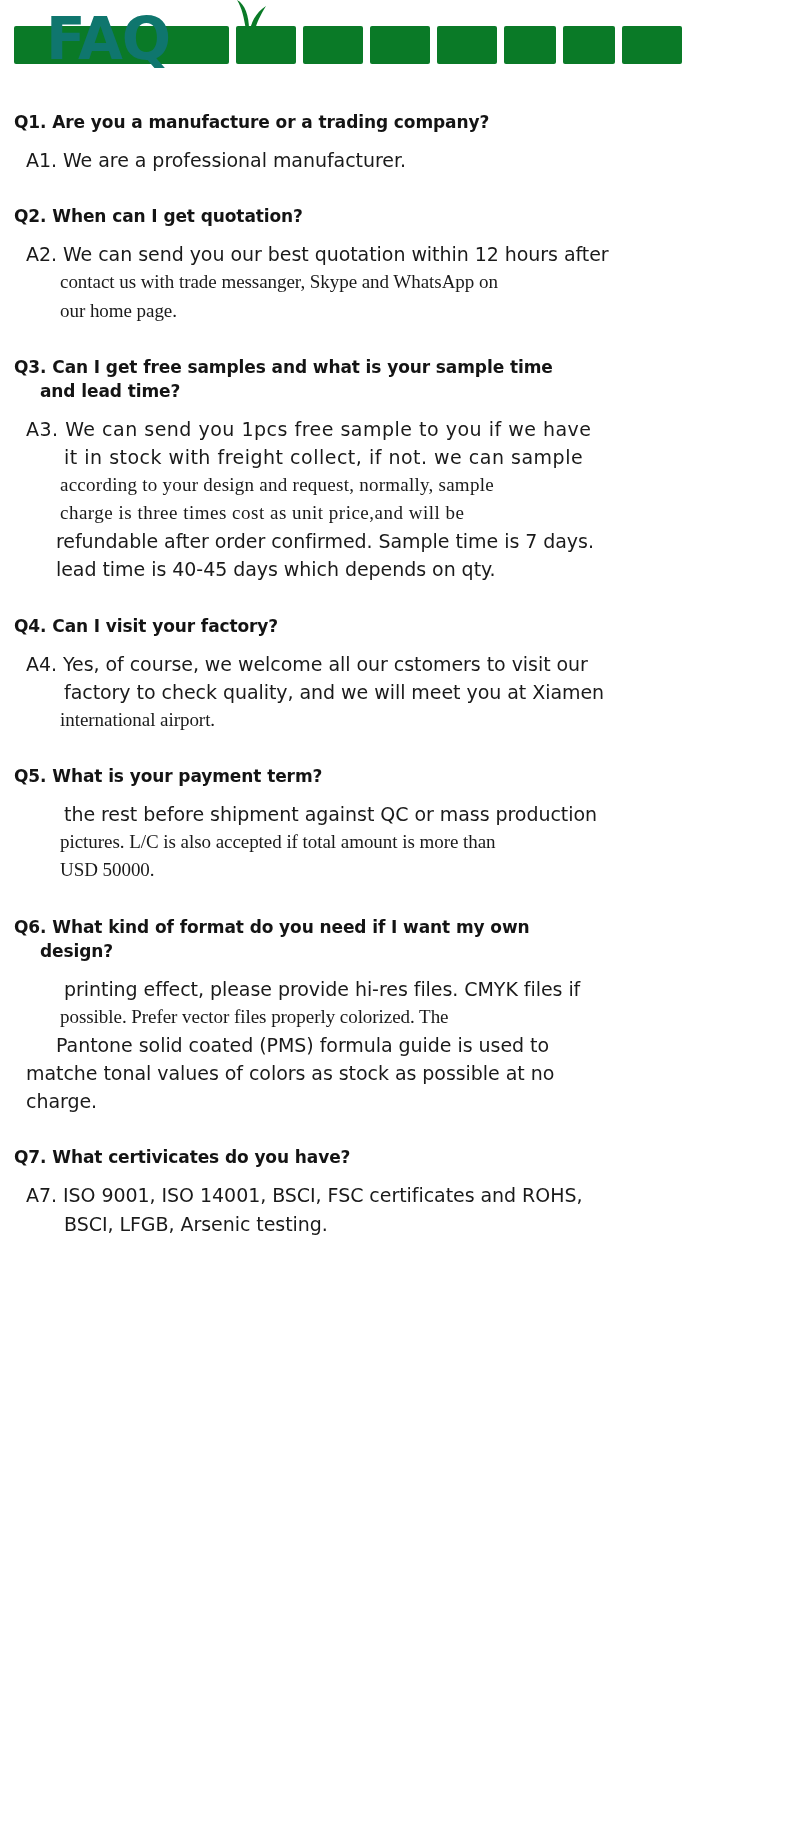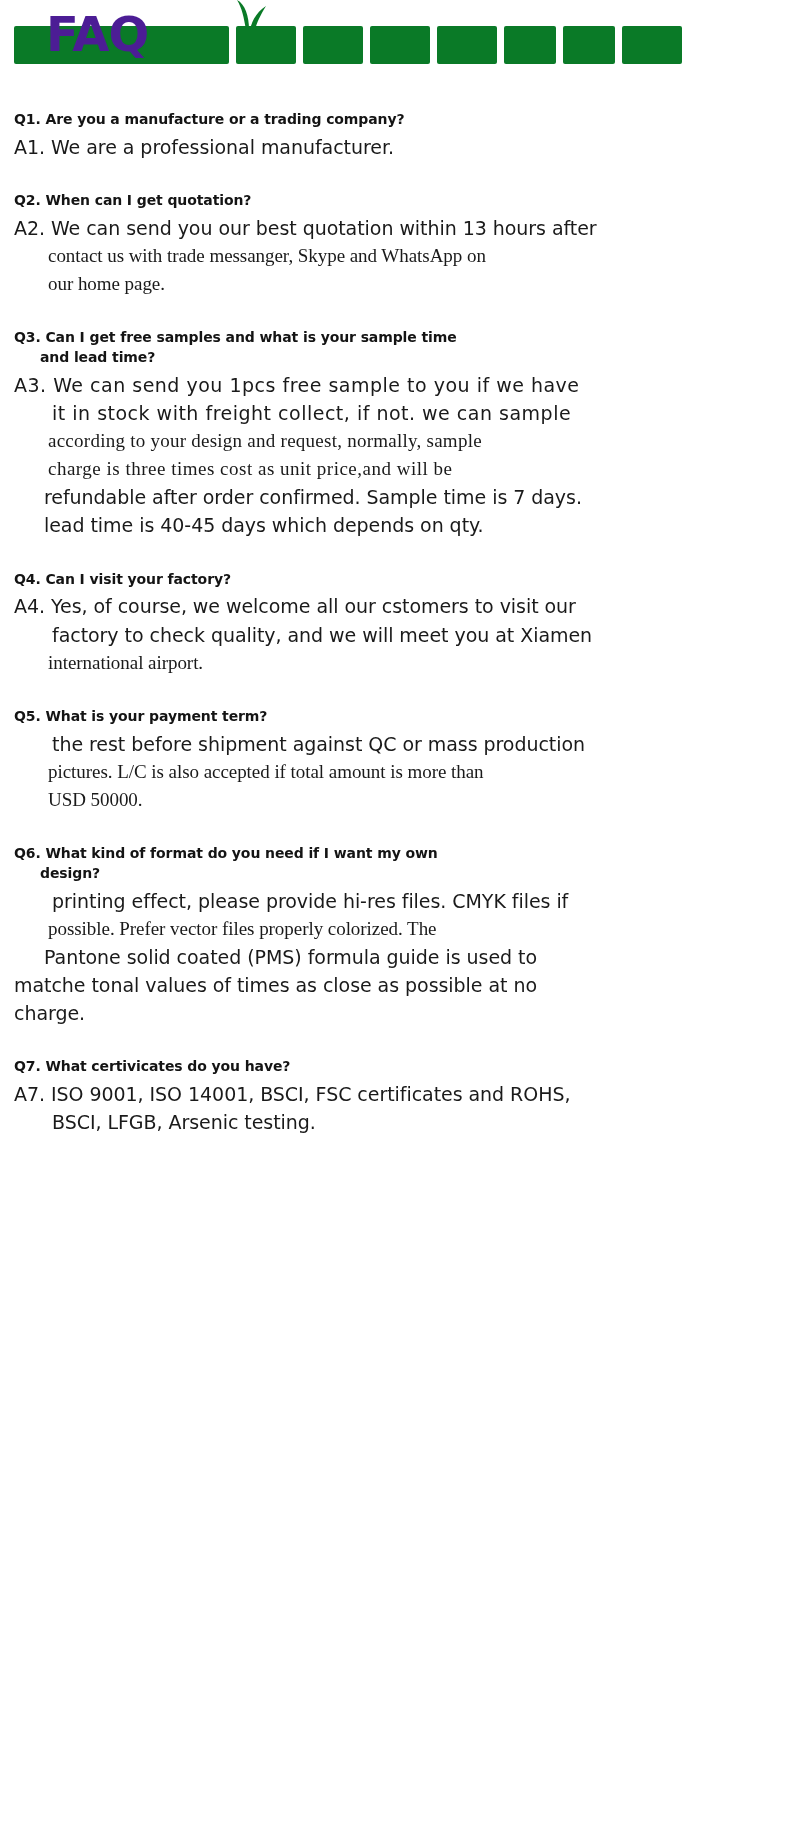--- a/index.html
+++ b/index.html
@@ -54,53 +54,53 @@
     position: absolute;
     left: 218px;
     top: -10px;
     width: 46px;
     height: 34px;
   }
   .faq-title {
     position: absolute;
     left: 38px;
     top: 2px;
-    font-size: 48px;
+    font-size: 58px;
     font-weight: 700;
     letter-spacing: -1px;
-    color: #4c1d95;
+    color: #0f766e;
     font-family: "DejaVu Sans", sans-serif;
     line-height: 1;
   }
 
   
   .faq {
     margin: 36px 0 0 0;
     padding: 0 6px 0 6px;
   }
   .item {
     margin-bottom: 30px;
   }
   .q {
-    font-size: 14px;
+    font-size: 17px;
     font-weight: 700;
     line-height: 1.42;
     color: #141414;
     margin: 0 0 3px 0;
     letter-spacing: -0.1px;
   }
   .q .cont {
     display: block;
     padding-left: 26px;
   }
   .a {
     font-size: 19px;
     line-height: 1.48;
     color: #1a1a1a;
-    margin: 0;
+    margin: 12px;
     letter-spacing: -0.05px;
   }
   .a .line {
     display: block;
   }
   .a .line.ind {
     padding-left: 38px;
   }
   .a .line.ind2 {
     padding-left: 34px;
@@ -150,21 +150,21 @@
       <div class="a">
         <span class="line">A1. We are a professional manufacturer.</span>
       </div>
     </div>
 
     <div class="item">
       <div class="q">
         <span>Q2. When can I get quotation?</span>
       </div>
       <div class="a">
-        <span class="line">A2. We can send you our best quotation within 13 hours after</span>
+        <span class="line">A2. We can send you our best quotation within 12 hours after</span>
         <span class="line ind2">contact us with trade messanger, Skype and WhatsApp on</span>
         <span class="line ind2">our home page.</span>
       </div>
     </div>
 
     <div class="item">
       <div class="q">
         <span>Q3. Can I get free samples and what is your sample time</span>
         <span class="cont">and lead time?</span>
       </div>
@@ -202,21 +202,21 @@
 
     <div class="item">
       <div class="q">
         <span>Q6. What kind of format do you need if I want my own</span>
         <span class="cont">design?</span>
       </div>
       <div class="a">
         <span class="line ind">printing effect, please provide hi-res files. CMYK files if</span>
         <span class="line ind2">possible. Prefer vector files properly colorized. The</span>
         <span class="line ind3">Pantone solid coated (PMS) formula guide is used to</span>
-        <span class="line">matche tonal values of times as close as possible at no</span>
+        <span class="line">matche tonal values of colors as stock as possible at no</span>
         <span class="line">charge.</span>
       </div>
     </div>
 
     <div class="item">
       <div class="q">
         <span>Q7. What certivicates do you have?</span>
       </div>
       <div class="a">
         <span class="line">A7.  ISO 9001, ISO 14001, BSCI, FSC certificates and ROHS,</span>

